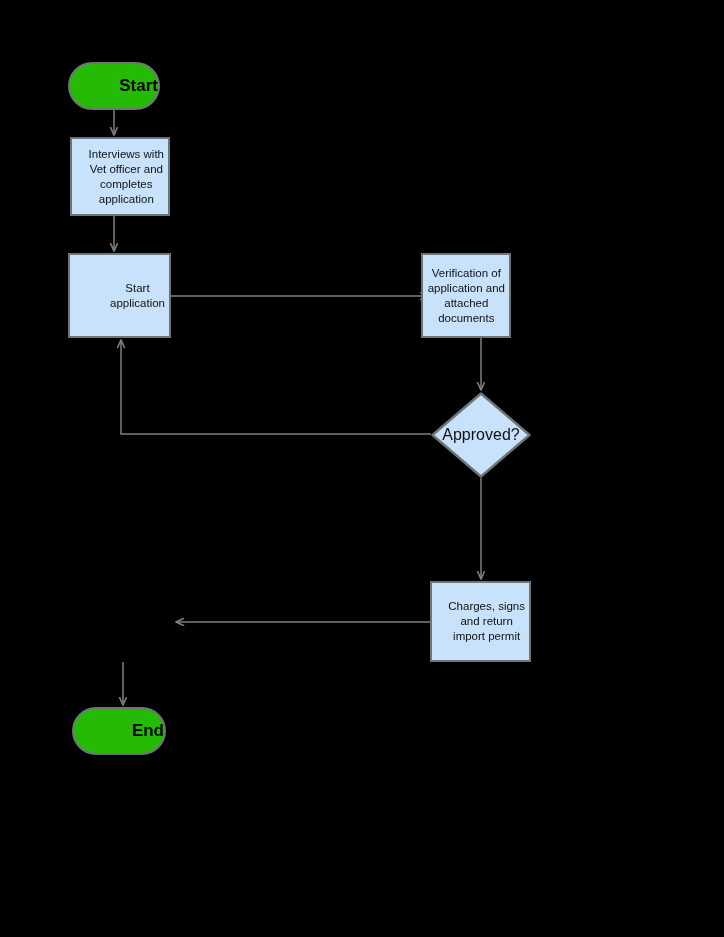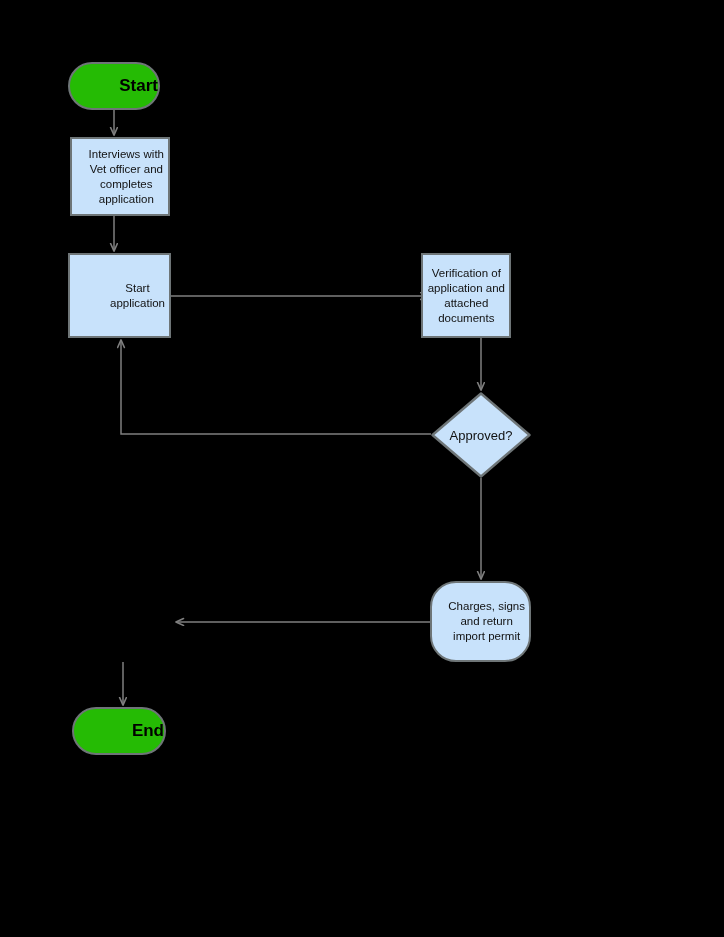--- a/index.html
+++ b/index.html
@@ -54,21 +54,21 @@
   }
   .decision-label {
     position: absolute;
     left: 0;
     top: 0;
     width: 100%;
     height: 100%;
     display: flex;
     align-items: center;
     justify-content: center;
-    font-size: 13px;
+    font-size: 16px;
     color: #111111;
   }
   .node-text {
     display: block;
     white-space: pre-line;
   }
   svg.edges {
     position: absolute;
     left: 0;
     top: 0;
@@ -125,21 +125,21 @@
 documents</span>
   </div>
 
   <div class="decision-wrap" style="left:431px; top:392px; width:100px; height:86px;">
     <svg width="100" height="86" viewBox="0 0 100 86" xmlns="http://www.w3.org/2000/svg">
       <polygon points="50,1.5 98.5,43 50,84.5 1.5,43" fill="#c8e2fb" stroke="#6e7577" stroke-width="2.4" stroke-linejoin="round"></polygon>
     </svg>
     <div class="decision-label">Approved?</div>
   </div>
 
-  <div class="node process" style="left:430px; top:581px; width:101px; height:81px;border-radius:26px;">
+  <div class="node process" style="left:430px; top:581px; width:101px; height:81px;">
     <span class="node-text">Charges, signs
 and return
 import permit</span>
   </div>
 
 
   <div class="node terminator" style="left:72px; top:707px; width:94px; height:48px;">
     <span class="node-text">End</span>
   </div>
 

